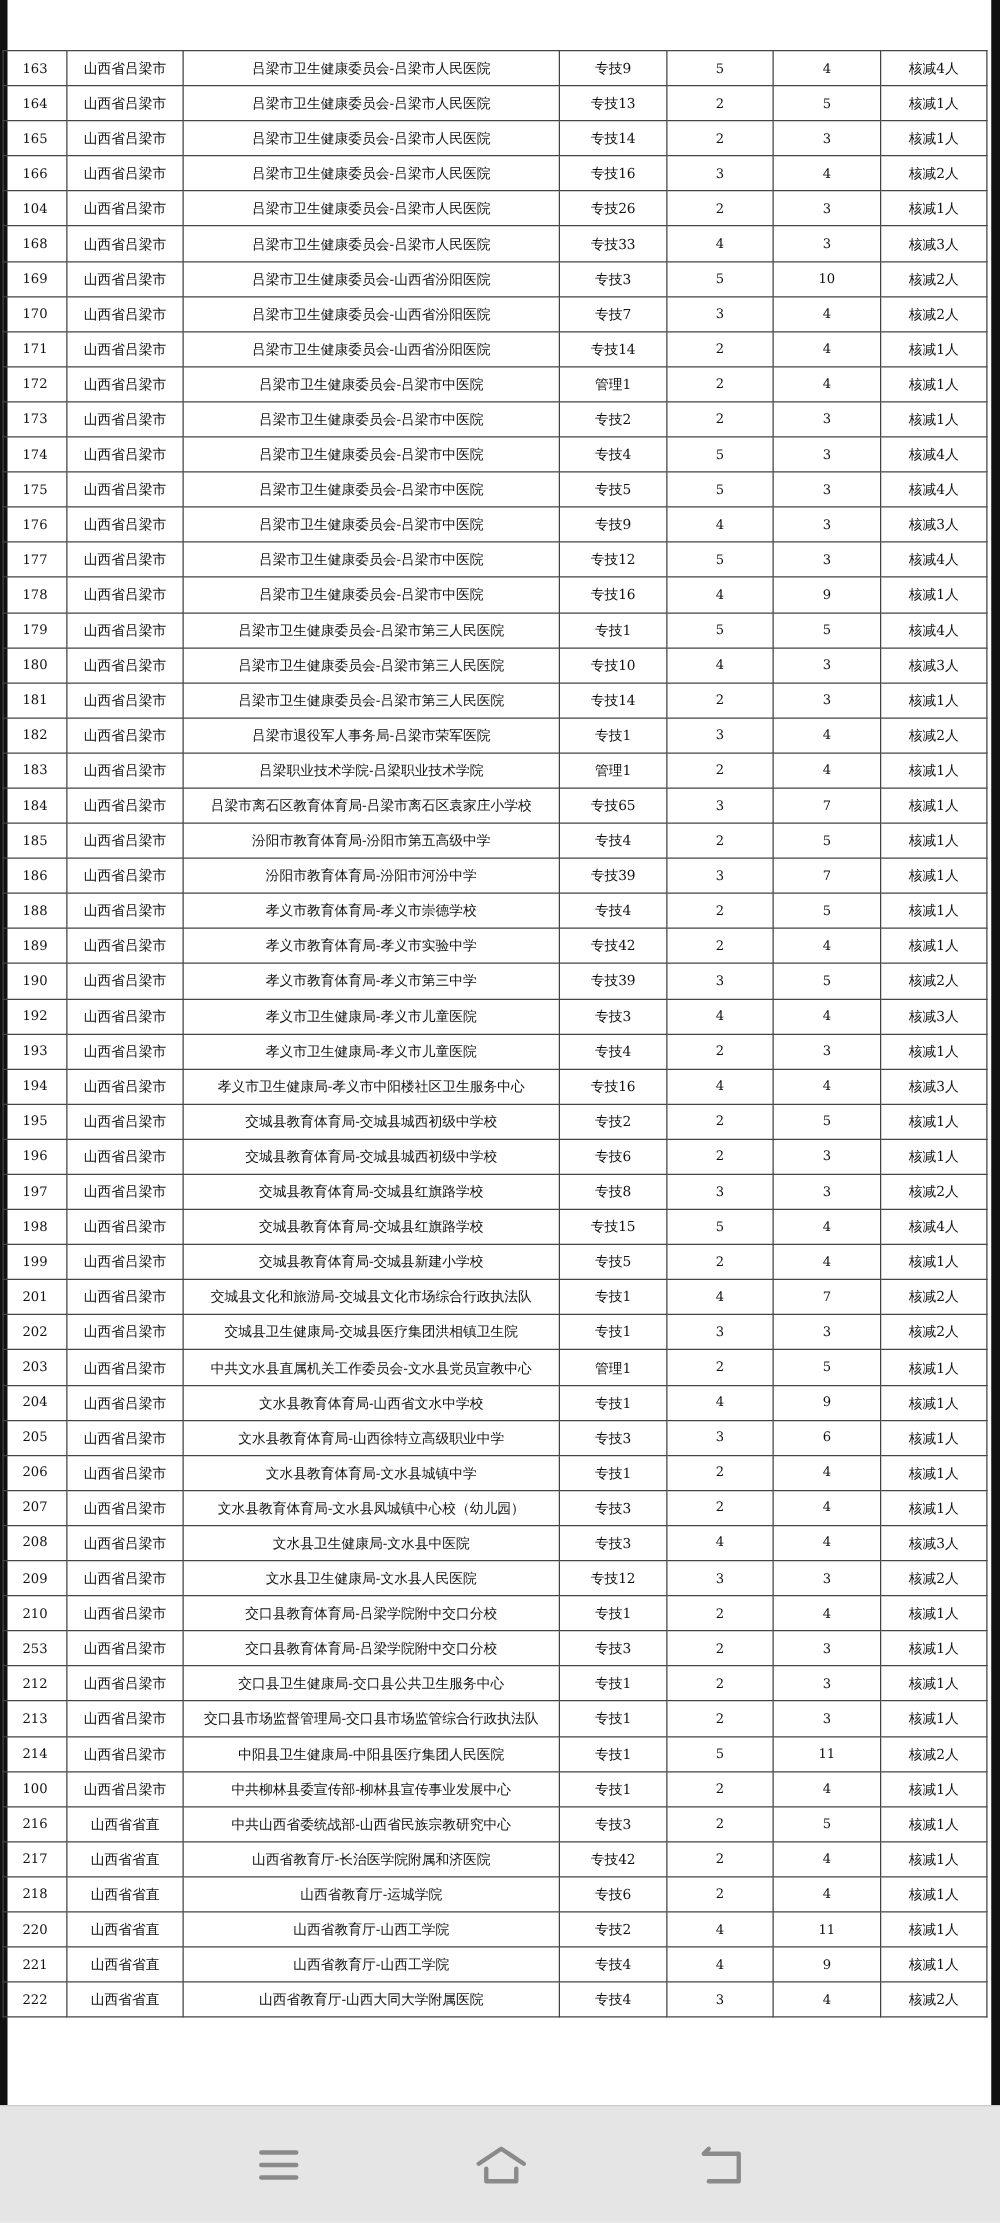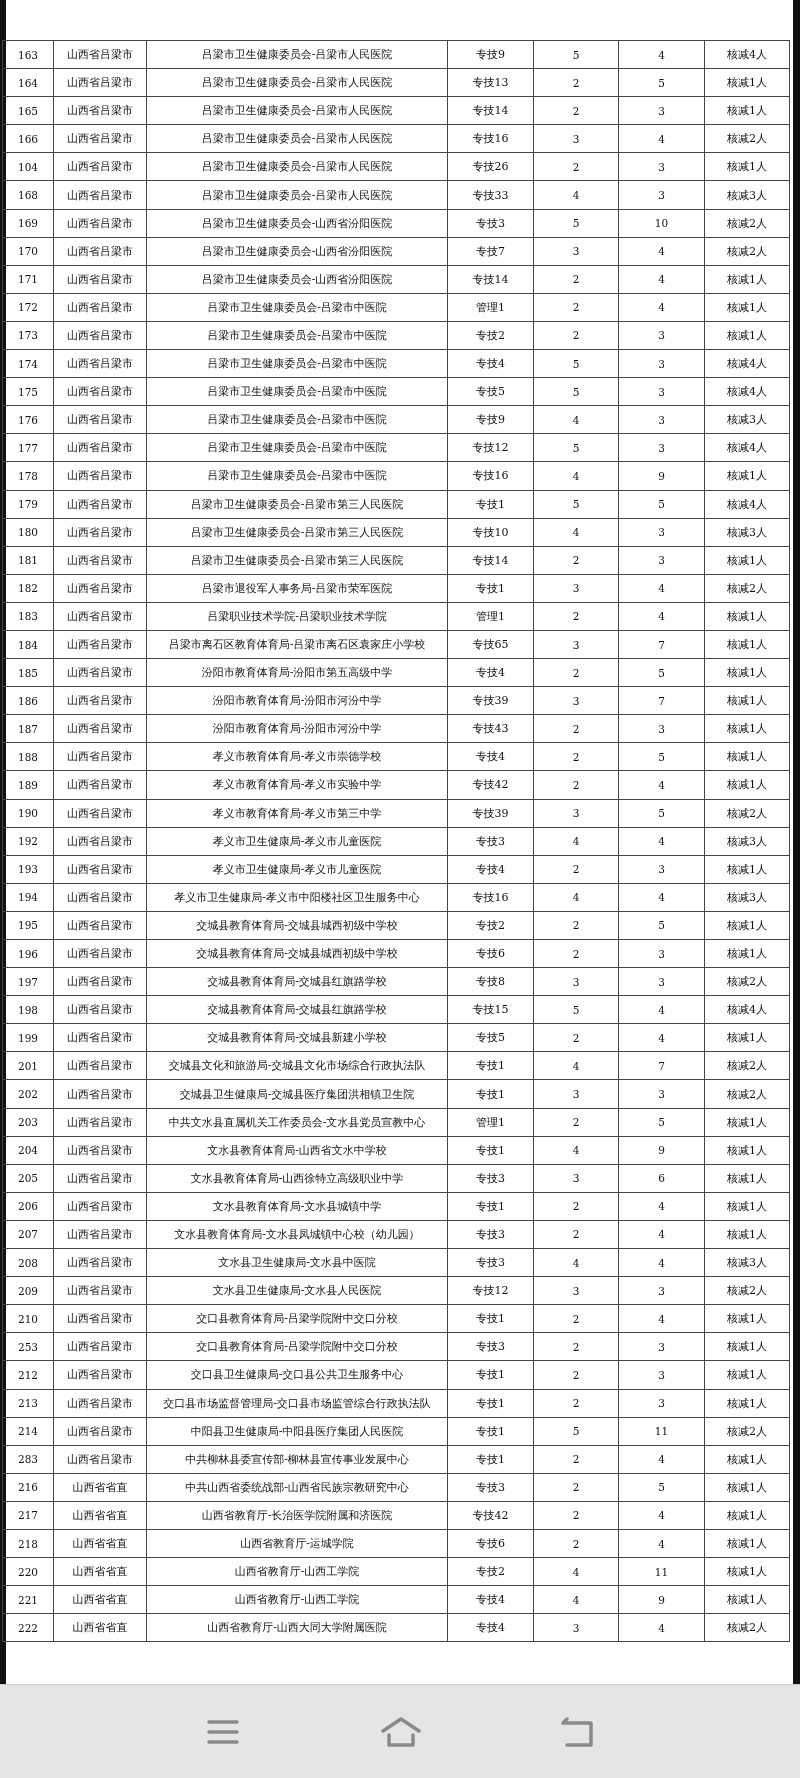--- a/index.html
+++ b/index.html
@@ -240,29 +240,20 @@
         <tr>
           <td class="num">186</td>
           <td>山西省吕梁市</td>
           <td>汾阳市教育体育局-汾阳市河汾中学</td>
           <td>专技39</td>
           <td class="num">3</td>
           <td class="num">7</td>
           <td>核减1人</td>
         </tr>
         <tr>
-          <td class="num">187</td>
-          <td>山西省吕梁市</td>
-          <td>汾阳市教育体育局-汾阳市河汾中学</td>
-          <td>专技43</td>
-          <td class="num">2</td>
-          <td class="num">3</td>
-          <td>核减1人</td>
-        </tr>
-        <tr>
           <td class="num">188</td>
           <td>山西省吕梁市</td>
           <td>孝义市教育体育局-孝义市崇德学校</td>
           <td>专技4</td>
           <td class="num">2</td>
           <td class="num">5</td>
           <td>核减1人</td>
         </tr>
         <tr>
           <td class="num">189</td>
@@ -474,21 +465,21 @@
         <tr>
           <td class="num">214</td>
           <td>山西省吕梁市</td>
           <td>中阳县卫生健康局-中阳县医疗集团人民医院</td>
           <td>专技1</td>
           <td class="num">5</td>
           <td class="num">11</td>
           <td>核减2人</td>
         </tr>
         <tr>
-          <td class="num">283</td>
+          <td class="num">100</td>
           <td>山西省吕梁市</td>
           <td>中共柳林县委宣传部-柳林县宣传事业发展中心</td>
           <td>专技1</td>
           <td class="num">2</td>
           <td class="num">4</td>
           <td>核减1人</td>
         </tr>
         <tr>
           <td class="num">216</td>
           <td>山西省省直</td>

